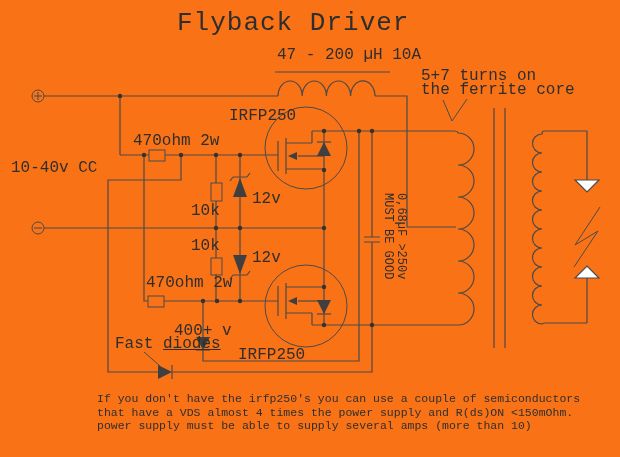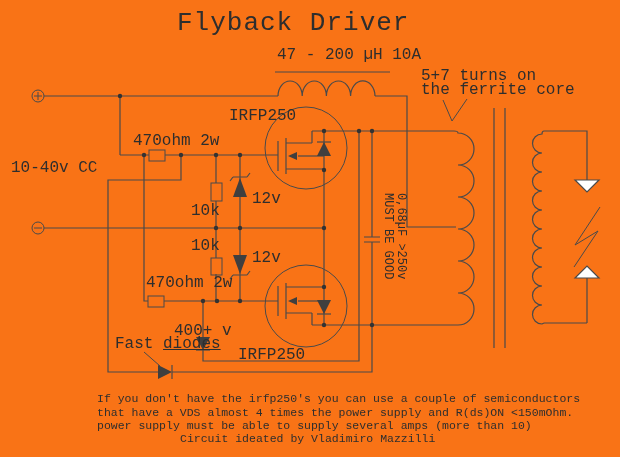--- a/index.html
+++ b/index.html
@@ -171,15 +171,14 @@
   <div class="lbl" style="left:191px;top:238px;">10k</div>
   <div class="lbl" style="left:252px;top:191px;">12v</div>
   <div class="lbl" style="left:252px;top:250px;">12v</div>
   <div class="lbl" style="left:133px;top:323px;margin-left:41px;">400+ v</div>
   <div class="lbl" style="left:115px;top:336px;"><span>Fast </span><span class="ul">diodes</span></div>
   <div class="lbl vert" style="left:381px;top:193px;height:150px;"><span>0,68µF &gt;250v</span><br><span>MUST BE GOOD</span></div>
 
   <div class="lbl foot" style="left:97px;top:393px;text-align:center;">If you don't have the irfp250's you can use a couple of semiconductors</div>
   <div class="lbl foot" style="left:97px;top:407px;">that have a VDS almost 4 times the power supply and R(ds)ON &lt;150mOhm.</div>
   <div class="lbl foot" style="left:97px;top:420px;text-align:right;">power supply must be able to supply several amps (more than 10)</div>
-  <div class="lbl foot" style="left:180px;top:433px;">Circuit ideated by Vladimiro Mazzilli</div>
 
 </div>
 
 </body></html>

